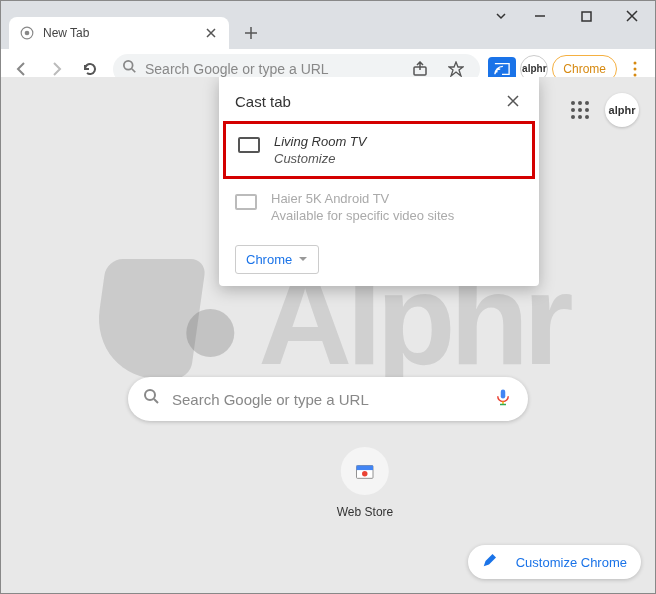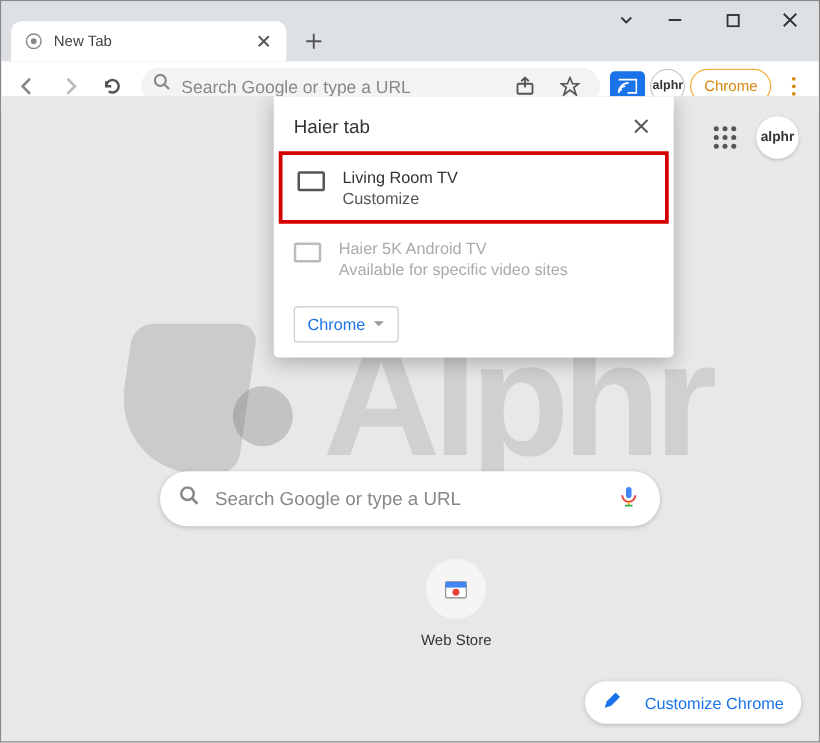--- a/index.html
+++ b/index.html
@@ -51,21 +51,21 @@
 .shortcut-label { font-size: 12px; color: #333; }
 
 .customize-btn { position: absolute; bottom: 14px; right: 14px; background: #fff; border-radius: 18px; height: 34px; padding: 0 14px; display: flex; align-items: center; gap: 20px; font-size: 13px; color: #1a73e8; box-shadow: 0 1px 4px rgba(0,0,0,0.2); cursor: pointer; }
 
 
 .cast-panel { position: absolute; top: 0px; left: 218px; width: 320px; background: #fff; border-radius: 0 0 4px 4px; box-shadow: 0 4px 16px rgba(0,0,0,0.25); padding-bottom: 12px; }
 .cast-header { display: flex; align-items: center; justify-content: space-between; padding: 14px 16px 10px; }
 .cast-title { font-size: 15px; color: #333; }
 .cast-close { width: 20px; height: 20px; display: flex; align-items: center; justify-content: center; cursor: pointer; color: #555; }
 .cast-device { display: flex; align-items: flex-start; gap: 14px; padding: 12px 16px; cursor: pointer; }
-.cast-device.highlight { border: 3px solid #d40000; margin: 0 4px; padding: 10px 12px; }
+.cast-device.highlight { border: 3px solid #d40000; margin: 0 4px; padding: 10px 12px; font-style: italic; }
 .cast-device.disabled { color: #aaa; }
 .device-icon { width: 22px; height: 16px; border: 2px solid currentColor; border-radius: 2px; margin-top: 3px; color: #555; position: relative; }
 .cast-device.disabled .device-icon { color: #bbb; }
 .device-info { display: flex; flex-direction: column; gap: 2px; }
 .device-name { font-size: 13px; color: #333; }
 .device-status { font-size: 13px; color: #555; }
 .cast-device.disabled .device-name, .cast-device.disabled .device-status { color: #aaa; }
 .sources-btn { margin: 10px 16px 0; border: 1px solid #ccc; border-radius: 3px; padding: 6px 10px; display: inline-flex; align-items: center; gap: 6px; font-size: 13px; color: #1a73e8; cursor: pointer; }
 .sources-btn .chev-down { color: #999; }
 </style>
@@ -222,21 +222,21 @@
 
   <div class="customize-btn">
     <span><svg width="14" height="14" viewBox="0 0 16 16">
           <path d="M2 14 L4 8 L12 0 L16 4 L8 12 Z" fill="#1a73e8"></path>
         </svg></span>
     <span>Customize Chrome</span>
   </div>
 
   <div class="cast-panel">
     <div class="cast-header">
-      <span class="cast-title">Haier tab</span>
+      <span class="cast-title">Cast tab</span>
       <span class="cast-close">
           <svg width="12" height="12" viewBox="0 0 12 12">
             <path d="M1 1 L11 11 M11 1 L1 11" stroke="#555" stroke-width="1.5"></path>
           </svg>
         </span>
     </div>
     <div class="cast-device highlight">
       <div class="device-icon"></div>
       <div class="device-info">
         <span class="device-name">Living Room TV</span>

